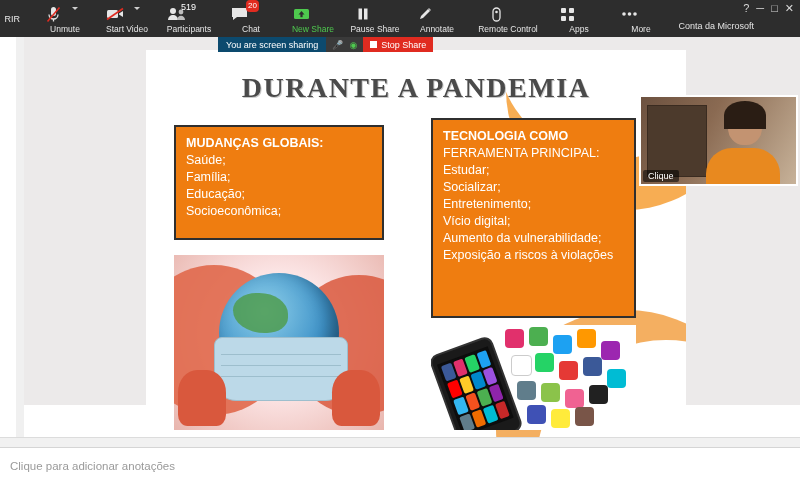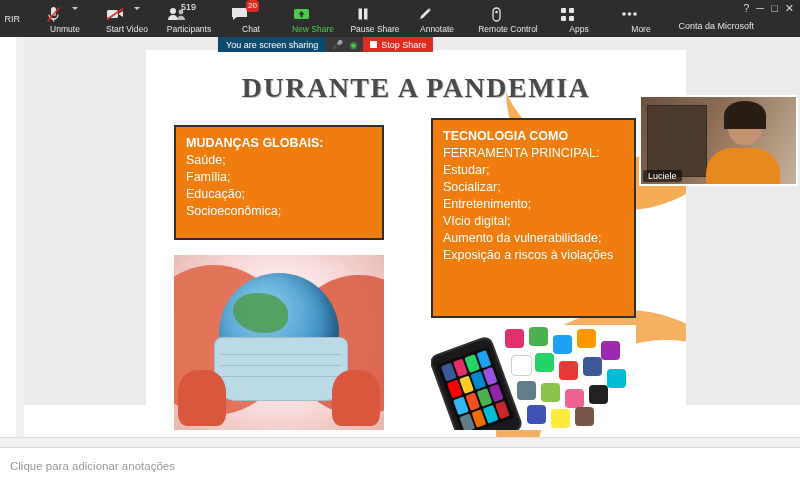--- a/index.html
+++ b/index.html
@@ -663,21 +663,21 @@
       <span class="app" style="left:144px;top:82px;background:#795548"></span>
     </div>
   </div>
 
   <div class="thumbnail">
     <div class="thumb-bg"></div>
     <div class="thumb-shelf"></div>
     <div class="thumb-person-body"></div>
     <div class="thumb-person-head"></div>
     <div class="thumb-person-hair"></div>
-    <div class="thumb-name">Luciele</div>
+    <div class="thumb-name">Clique</div>
   </div>
 
   <div class="scrollbar-v">
     <div class="arrow-up">▲</div>
     <div class="thumb"></div>
     <div class="arrow-down">▼</div>
   </div>
 </div>
 
 <div class="notes-bar-top-strip"></div>

